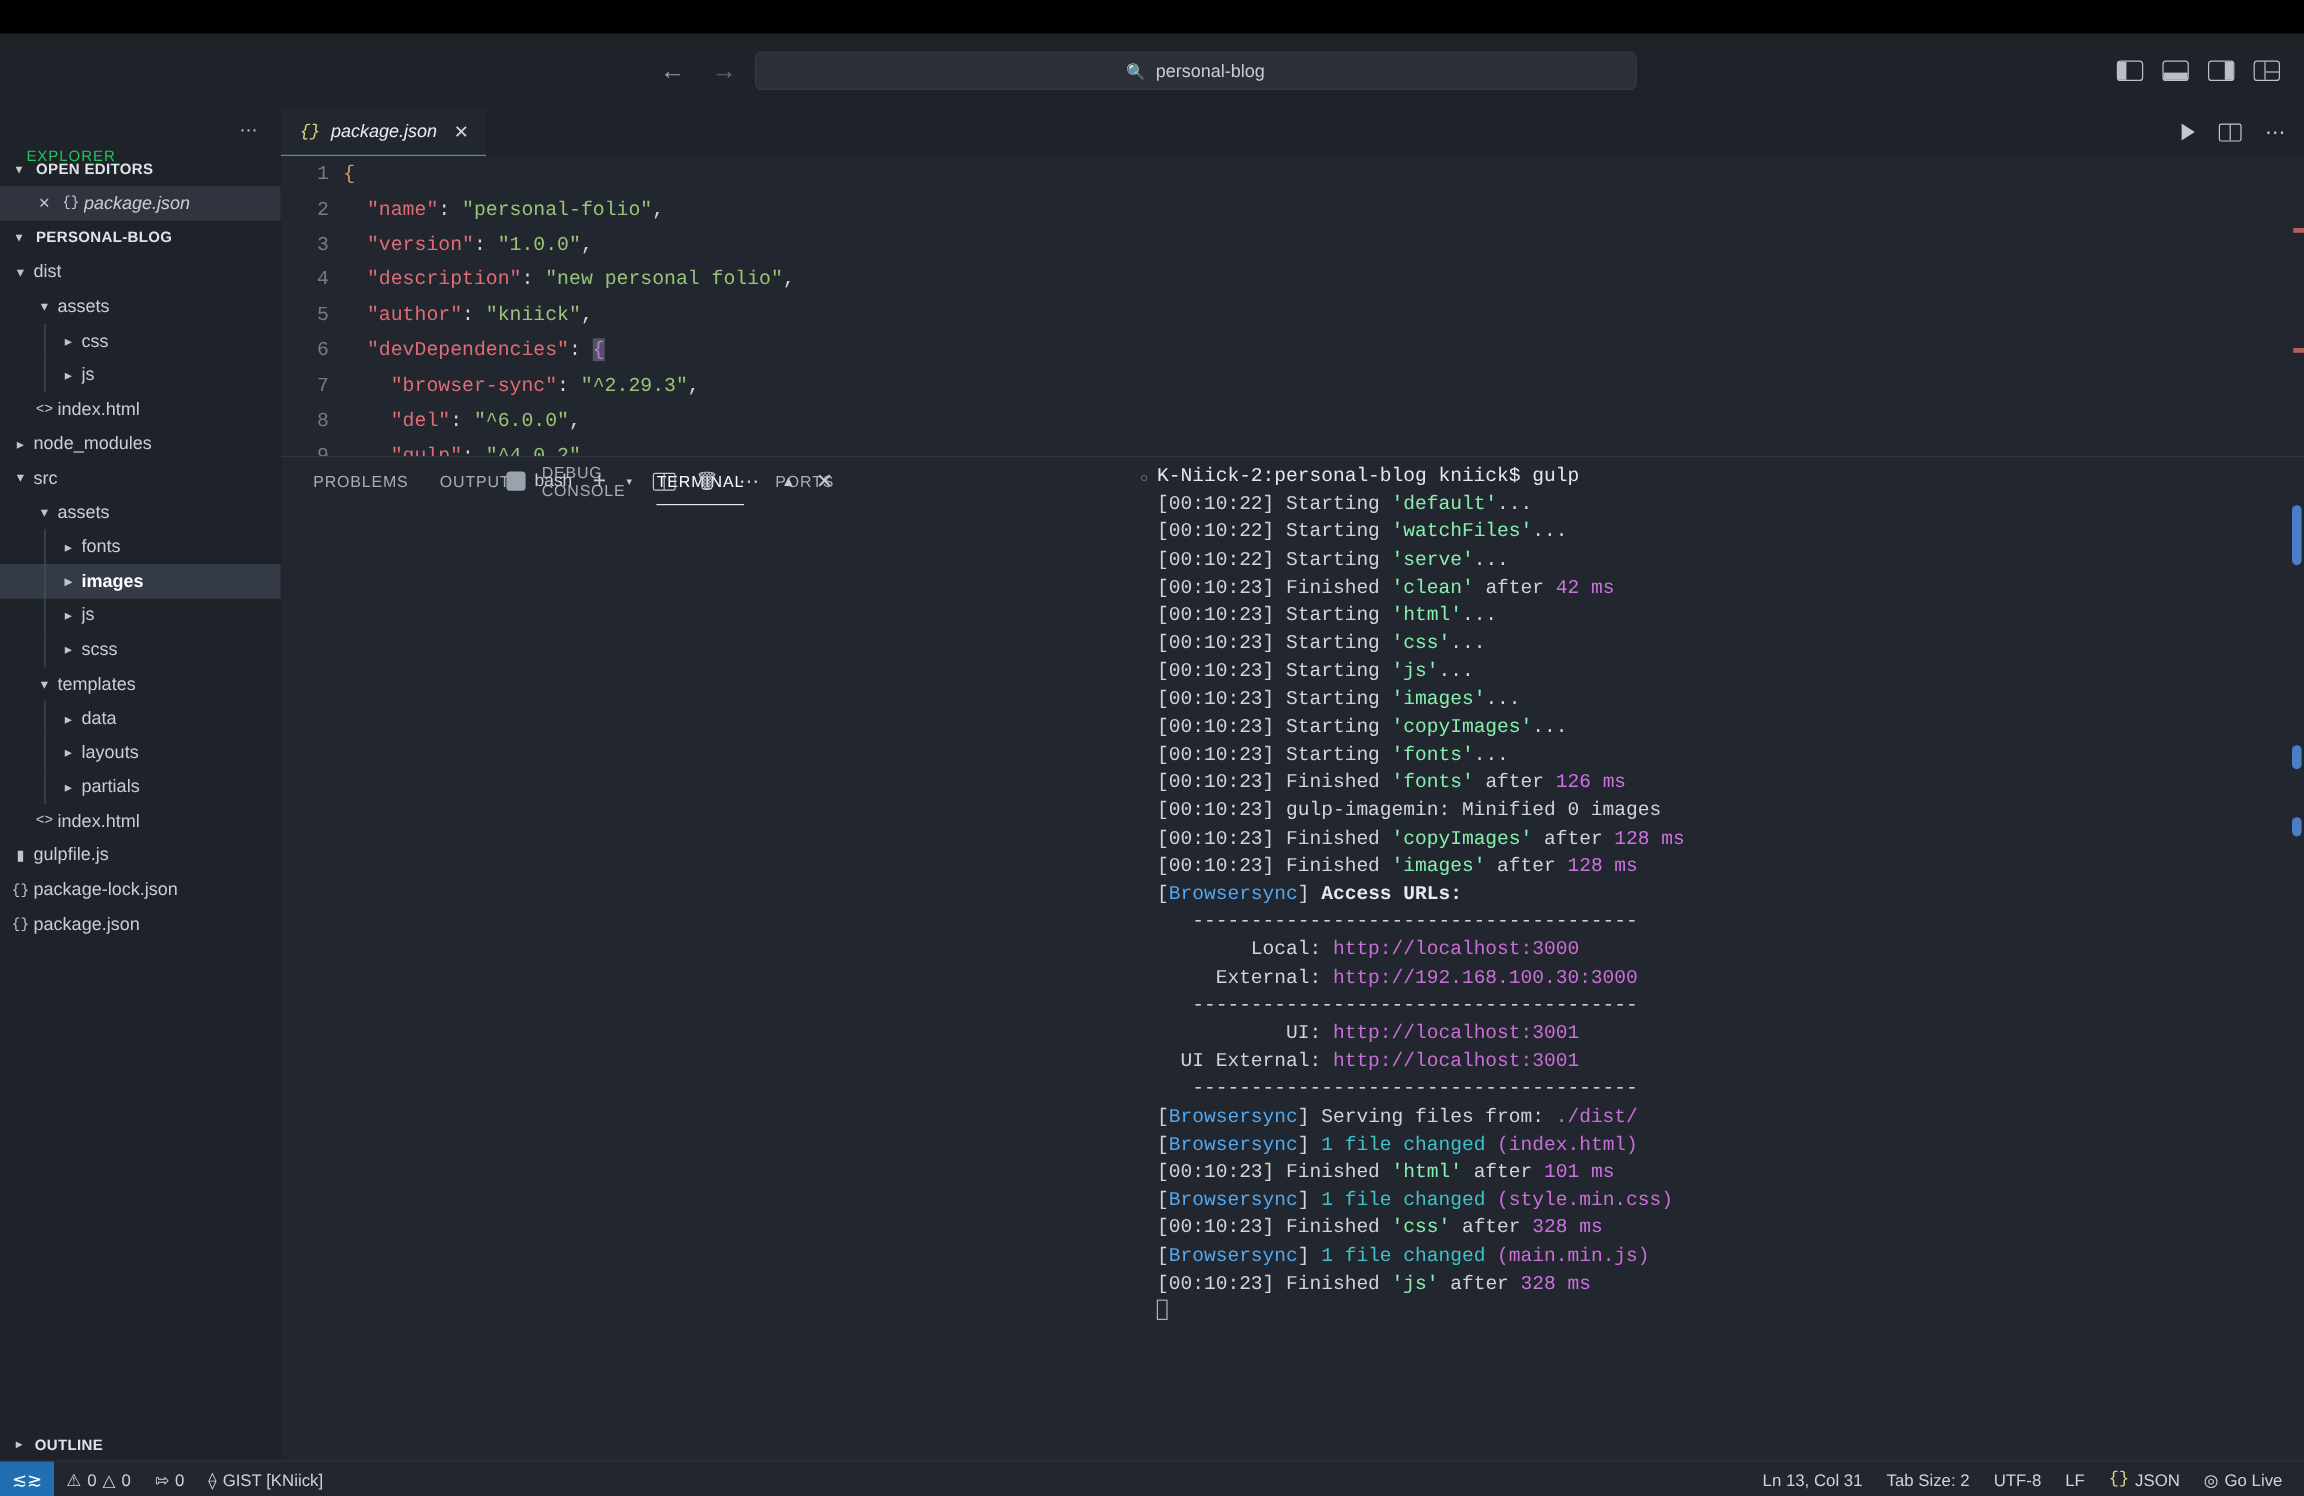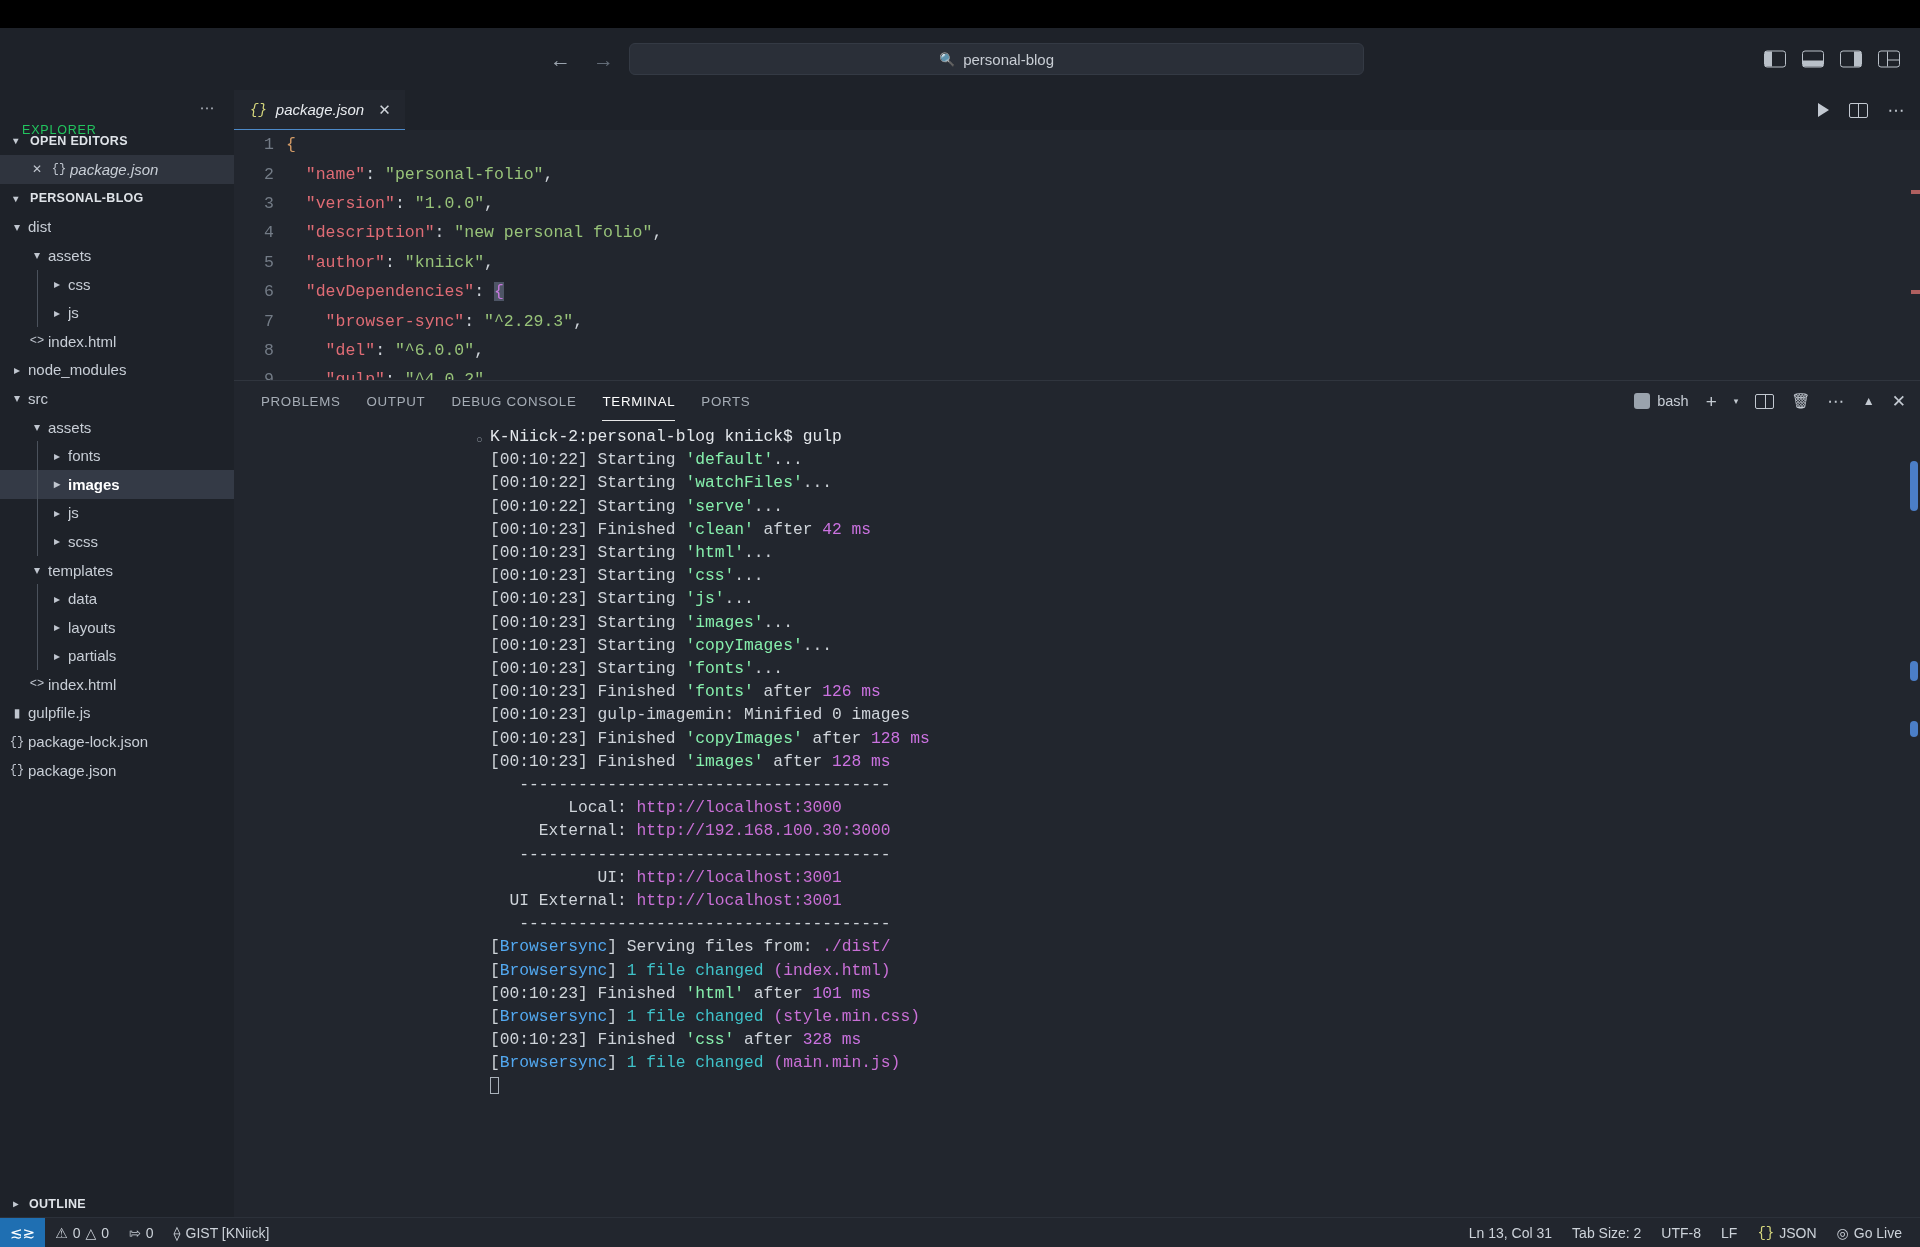--- a/index.html
+++ b/index.html
@@ -119,21 +119,21 @@
   .k { color: #e06c75; }
   .s { color: #98c379; }
   .p { color: #cfd4da; }
   .brace { color: #d19a66; }
   .brace-pink { color: #c678dd; background: #4e5566; }
   .arrow { color: #4d555f; }
   .editor-scroll-marks { position: absolute; right: 0; top: 0; width: 14px; bottom: 0; }
   .mark { position: absolute; right: 0; width: 9px; height: 4px; background: #b05f5f; }
 
   
-  .panel { flex: 1 1 auto; display: flex; flex-direction: column; min-height: 0; background: #22262e; border-top: 1px solid #30353e; }
+  .panel { flex: 1 1 auto; display: flex; flex-direction: row; min-height: 0; background: #22262e; border-top: 1px solid #30353e; }
   .panel-head { height: 40px; flex: 0 0 40px; display: flex; align-items: center; position: relative; padding-left: 14px; }
   .ptab { padding: 0 13px; color: #a6adb6; font-size: 13.3px; letter-spacing: .7px; height: 40px; display:flex; align-items:center; position: relative; }
   .ptab.active { color: #ffffff; }
   .ptab.active::after { content:""; position:absolute; left:13px; right:13px; bottom:0; height:1.5px; background:#e7e7e7; }
   .panel-actions { position: absolute; right: 14px; top:0; bottom:0; display:flex; align-items:center; gap: 17px; color:#c3c9d1; font-size: 15px; }
   .bash-chip { display:flex; align-items:center; gap:7px; color:#c8ced6; font-size:14.5px; }
   .bash-ic { width:16px; height:16px; border-radius:3px; background:#9aa3ad; position:relative; }
   .plus { font-size: 19px; line-height: 1; }
   .caretd { font-size: 9px; }
   .trash { font-size: 15px; }
@@ -417,33 +417,35 @@
               <div class="tline"><span class="c-dim">[00:10:23] Starting </span><span class="c-cyan">'html'</span><span class="c-dim">...</span></div>
               <div class="tline"><span class="c-dim">[00:10:23] Starting </span><span class="c-cyan">'css'</span><span class="c-dim">...</span></div>
               <div class="tline"><span class="c-dim">[00:10:23] Starting </span><span class="c-cyan">'js'</span><span class="c-dim">...</span></div>
               <div class="tline"><span class="c-dim">[00:10:23] Starting </span><span class="c-cyan">'images'</span><span class="c-dim">...</span></div>
               <div class="tline"><span class="c-dim">[00:10:23] Starting </span><span class="c-cyan">'copyImages'</span><span class="c-dim">...</span></div>
               <div class="tline"><span class="c-dim">[00:10:23] Starting </span><span class="c-cyan">'fonts'</span><span class="c-dim">...</span></div>
               <div class="tline"><span class="c-dim">[00:10:23] Finished </span><span class="c-cyan">'fonts'</span><span class="c-dim"> after </span><span class="c-magenta">126 ms</span></div>
               <div class="tline"><span class="c-dim">[00:10:23] gulp-imagemin: Minified 0 images</span></div>
               <div class="tline"><span class="c-dim">[00:10:23] Finished </span><span class="c-cyan">'copyImages'</span><span class="c-dim"> after </span><span class="c-magenta">128 ms</span></div>
               <div class="tline"><span class="c-dim">[00:10:23] Finished </span><span class="c-cyan">'images'</span><span class="c-dim"> after </span><span class="c-magenta">128 ms</span></div>
+              <div class="tline"><span class="c-dim">[</span><span class="c-blue">Browsersync</span><span class="c-dim">] </span><span class="c-white">Access URLs:</span></div>
               <div class="tline"><span class="c-dim">   --------------------------------------</span></div>
               <div class="tline"><span class="c-dim">        Local: </span><span class="c-pink">http://localhost:3000</span></div>
               <div class="tline"><span class="c-dim">     External: </span><span class="c-pink">http://192.168.100.30:3000</span></div>
               <div class="tline"><span class="c-dim">   --------------------------------------</span></div>
               <div class="tline"><span class="c-dim">           UI: </span><span class="c-pink">http://localhost:3001</span></div>
               <div class="tline"><span class="c-dim">  UI External: </span><span class="c-pink">http://localhost:3001</span></div>
               <div class="tline"><span class="c-dim">   --------------------------------------</span></div>
               <div class="tline"><span class="c-dim">[</span><span class="c-blue">Browsersync</span><span class="c-dim">] Serving files from: </span><span class="c-pink">./dist/</span></div>
               <div class="tline"><span class="c-dim">[</span><span class="c-blue">Browsersync</span><span class="c-dim">] </span><span class="c-teal">1 file changed </span><span class="c-pink">(index.html)</span></div>
               <div class="tline"><span class="c-dim">[00:10:23] Finished </span><span class="c-cyan">'html'</span><span class="c-dim"> after </span><span class="c-magenta">101 ms</span></div>
               <div class="tline"><span class="c-dim">[</span><span class="c-blue">Browsersync</span><span class="c-dim">] </span><span class="c-teal">1 file changed </span><span class="c-pink">(style.min.css)</span></div>
               <div class="tline"><span class="c-dim">[00:10:23] Finished </span><span class="c-cyan">'css'</span><span class="c-dim"> after </span><span class="c-magenta">328 ms</span></div>
               <div class="tline"><span class="c-dim">[</span><span class="c-blue">Browsersync</span><span class="c-dim">] </span><span class="c-teal">1 file changed </span><span class="c-pink">(main.min.js)</span></div>
+              <div class="tline"><span class="c-dim">[00:10:23] Finished </span><span class="c-cyan">'js'</span><span class="c-dim"> after </span><span class="c-magenta">328 ms</span></div>
               <div class="tline"><span class="cursorblk"></span></div>
             </div>
           <div class="term-scroll" style="top:40px;height:50px;"></div>
           <div class="term-scroll" style="top:240px;height:20px;"></div>
           <div class="term-scroll" style="top:300px;height:16px;"></div>
         </div>
       </div>
 
       <div class="status" style="position:absolute;left:0;right:0;bottom:0;">
         <div class="st-left">

